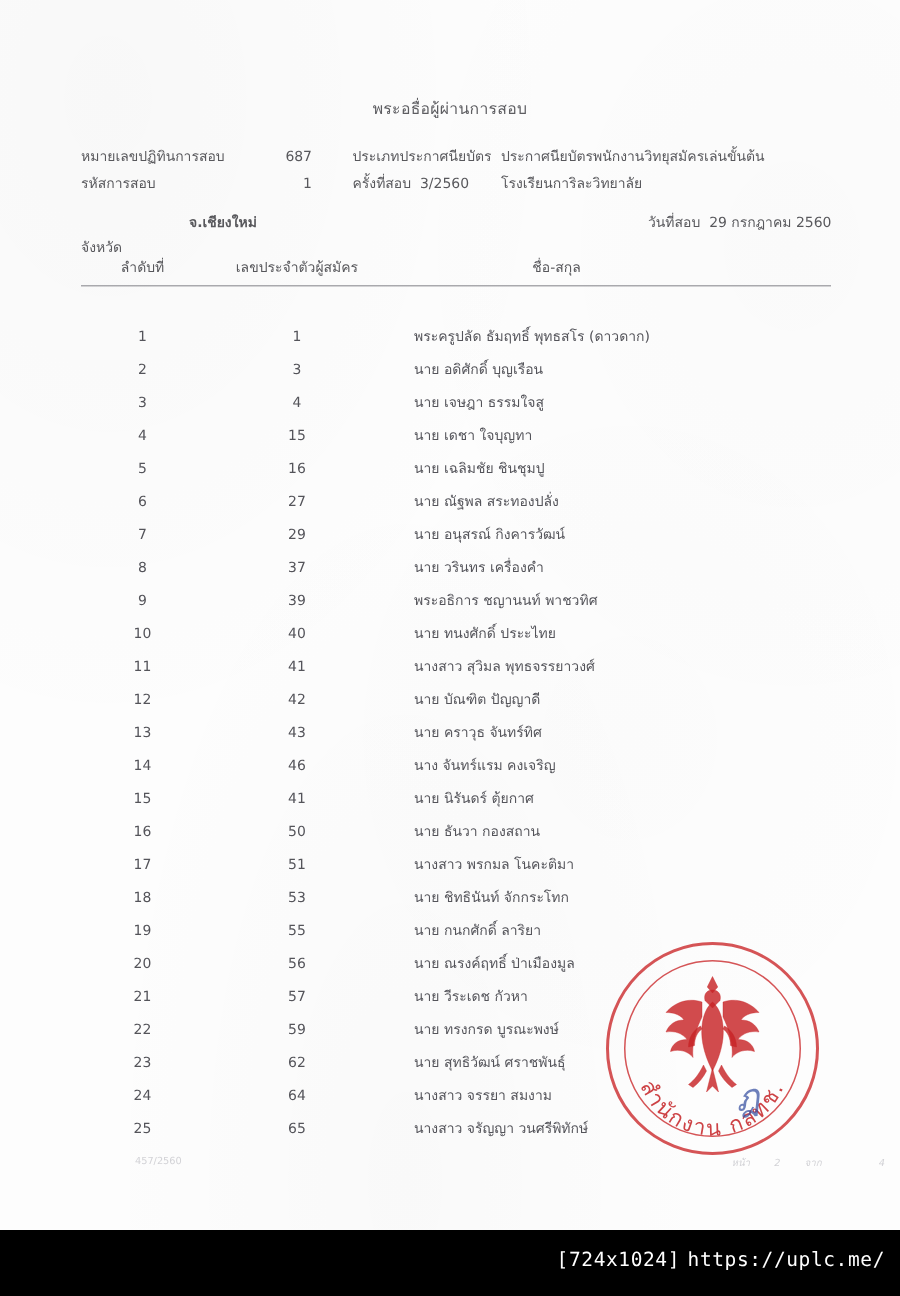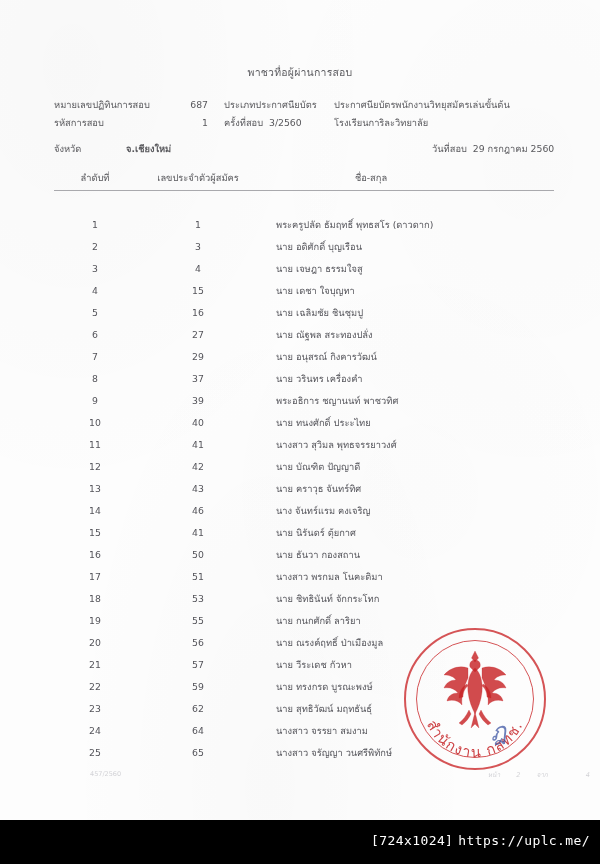--- a/index.html
+++ b/index.html
@@ -68,25 +68,25 @@
     color: #58585c;
   }
   .meta-row {
     position: relative;
     height: 18px;
     line-height: 18px;
     white-space: nowrap;
   }
   .m-label   { position: absolute; left: 0; }
   .m-value1  { position: absolute; left: 118px; width: 36px; text-align: right; }
-  .m-col2    { position: absolute; left: 170px; }
+  .m-col2    { position: absolute; left: 181px; }
   .m-col3    { position: absolute; left: 280px; }
 
   .meta-row.prov { height: 22px; line-height: 22px; margin-top: 6px; }
-  .m-prov-label { position: absolute; left: 0; }
+  .m-prov-label { position: absolute; left: 0; margin-top: 17px; }
   .m-prov-value { position: absolute; left: 72px; font-weight: bold; }
   .m-date       { position: absolute; left: 378px; }
 
   
   .table-wrap {
     position: absolute;
     top: 170px;
     left: 54px;
     width: 500px;
   }
@@ -209,21 +209,21 @@
     white-space: nowrap;
   }
   .viewer-dims { margin-right: 5px; margin-left: 17px; }
 </style>
 </head>
 <body>
 
 <div id="page-sheet">
   <div class="doc-body">
 
-    <div class="doc-title">พาชวทื่อผู้ผ่านการสอบ</div>
+    <div class="doc-title">พระอธื่อผู้ผ่านการสอบ</div>
 
     <div class="meta-block">
 
       <div class="meta-row">
         <span class="m-label">หมายเลขปฏิทินการสอบ</span>
         <span class="m-value1">687</span>
         <span class="m-col2">ประเภทประกาศนียบัตร</span>
         <span class="m-col3">ประกาศนียบัตรพนักงานวิทยุสมัครเล่นขั้นต้น</span>
       </div>
 
@@ -356,21 +356,21 @@
             <span class="td-name">นาย วีระเดช กัวหา</span>
           </div>
           <div class="trow">
             <span class="td-no">22</span>
             <span class="td-id">59</span>
             <span class="td-name">นาย ทรงกรด บูรณะพงษ์</span>
           </div>
           <div class="trow">
             <span class="td-no">23</span>
             <span class="td-id">62</span>
-            <span class="td-name">นาย สุทธิวัฒน์ มฤทธันธุ์</span>
+            <span class="td-name">นาย สุทธิวัฒน์ ศราชพันธุ์</span>
           </div>
           <div class="trow">
             <span class="td-no">24</span>
             <span class="td-id">64</span>
             <span class="td-name">นางสาว จรรยา สมงาม</span>
           </div>
           <div class="trow">
             <span class="td-no">25</span>
             <span class="td-id">65</span>
             <span class="td-name">นางสาว จรัญญา วนศรีพิทักษ์</span>

